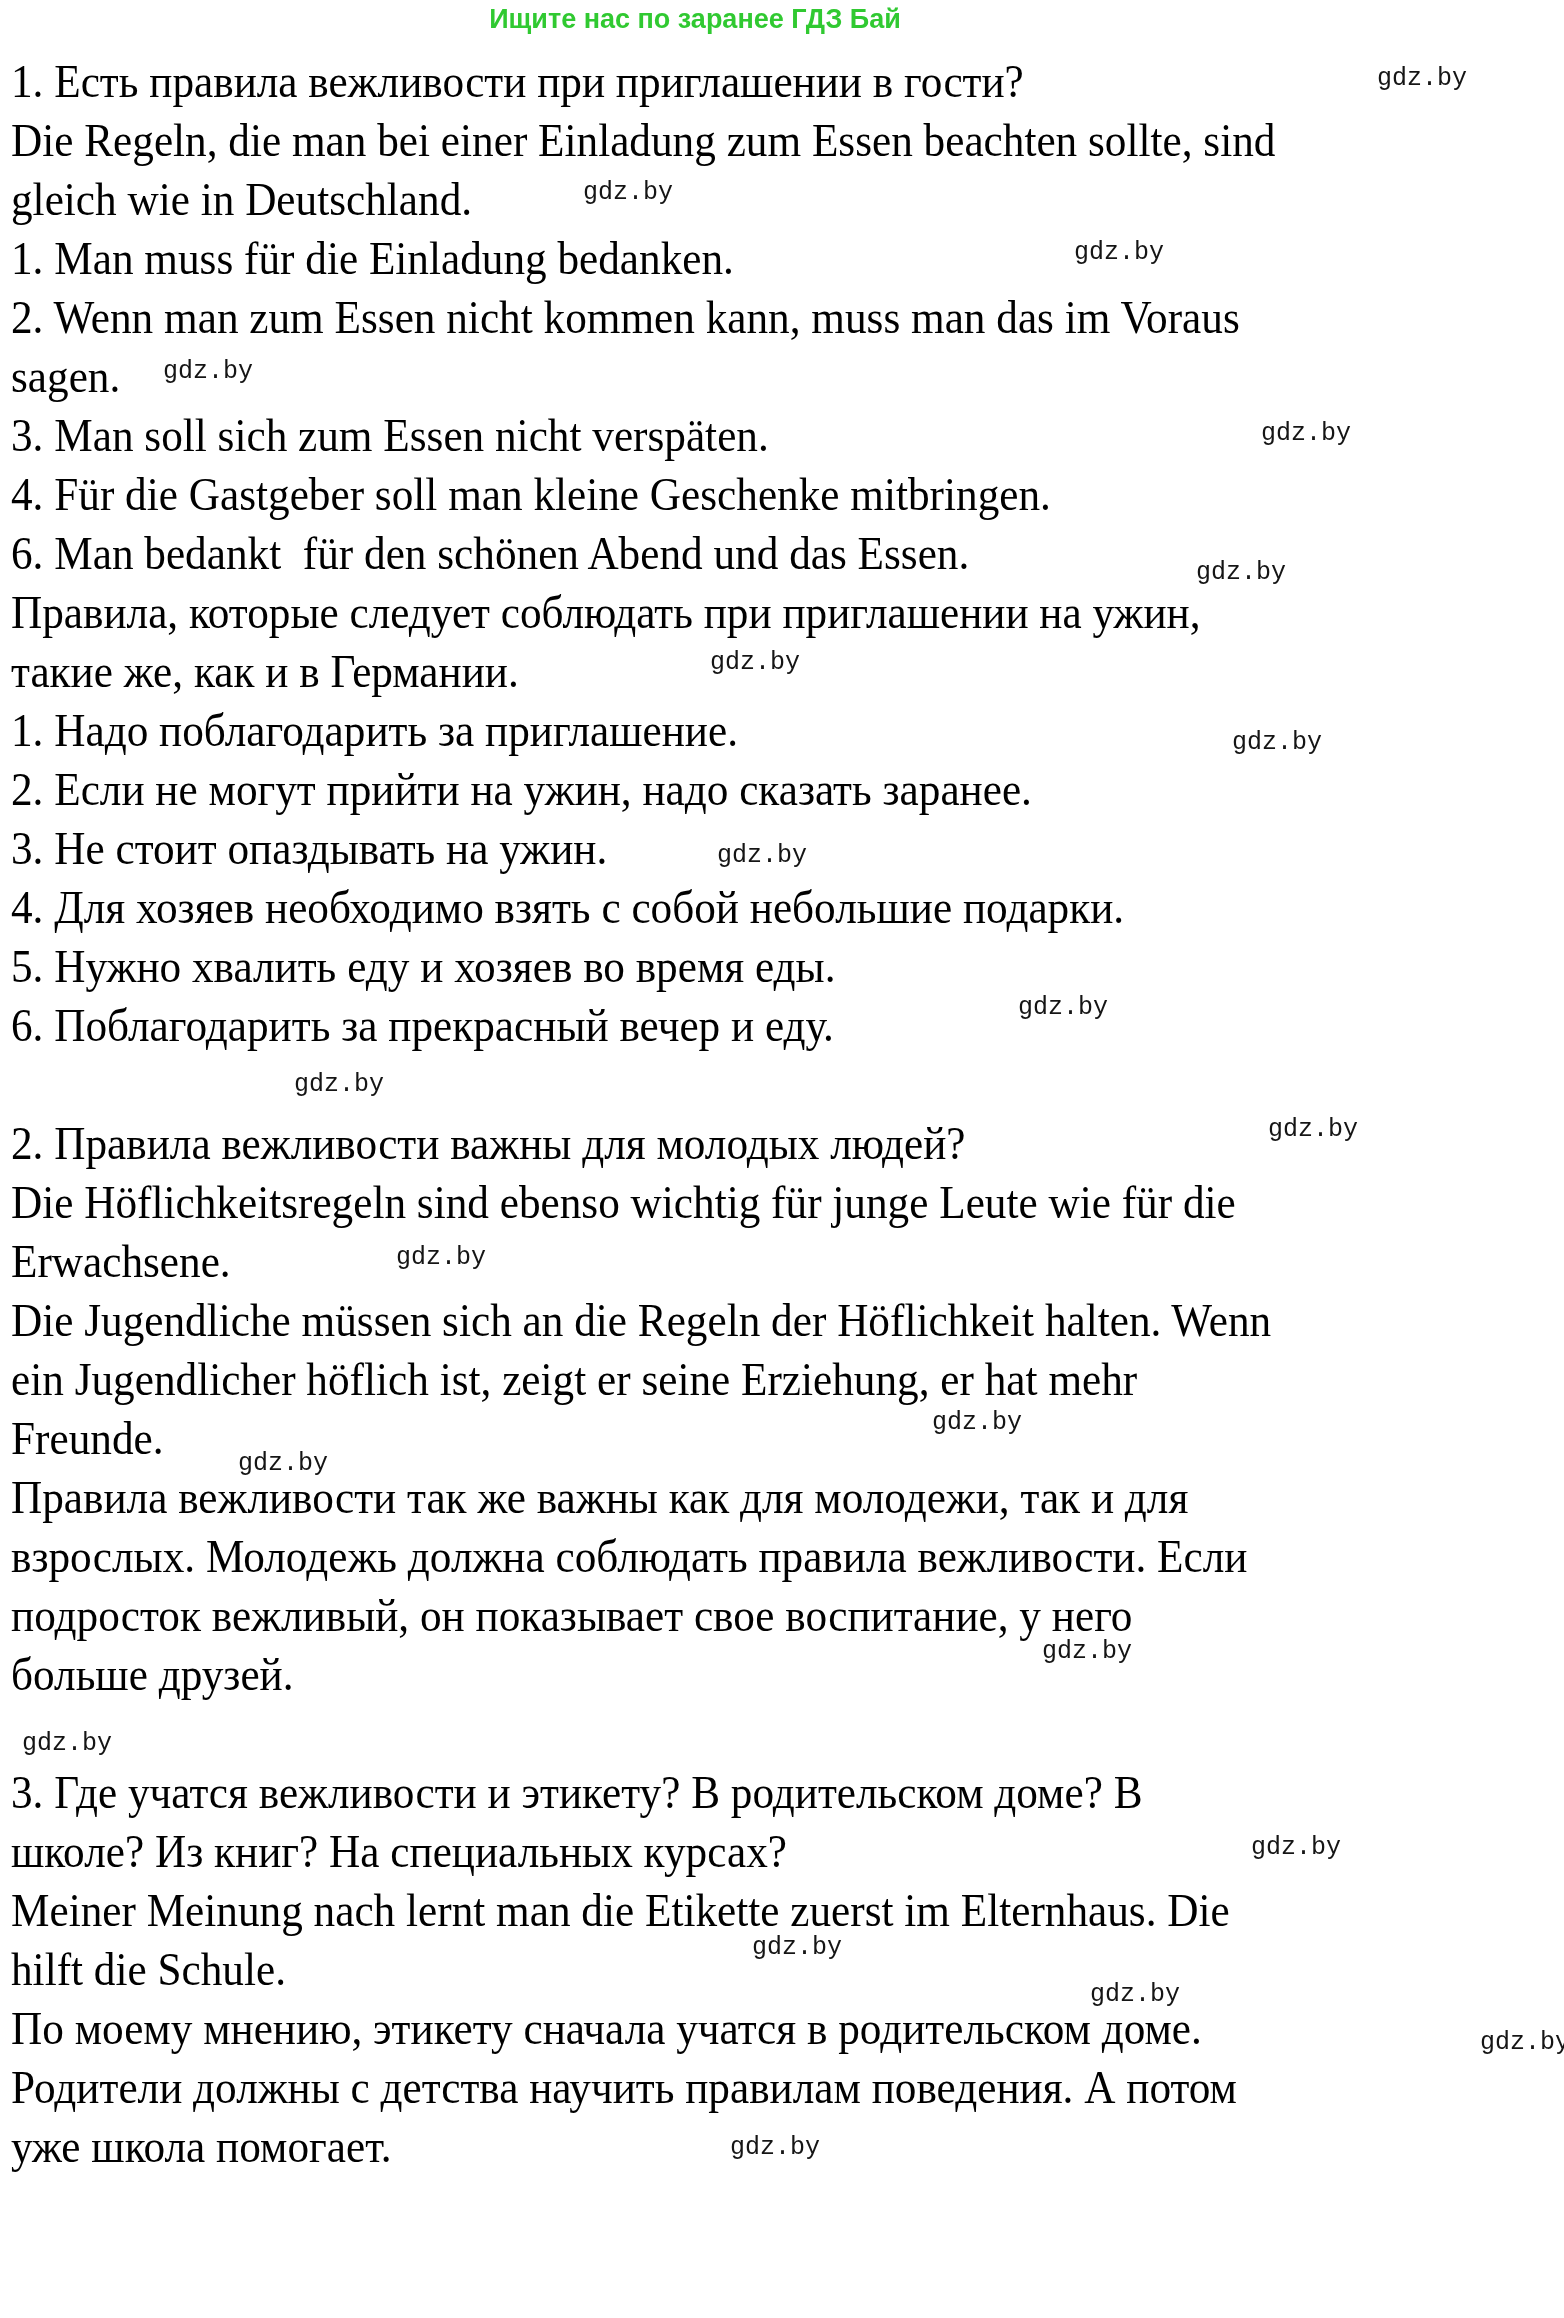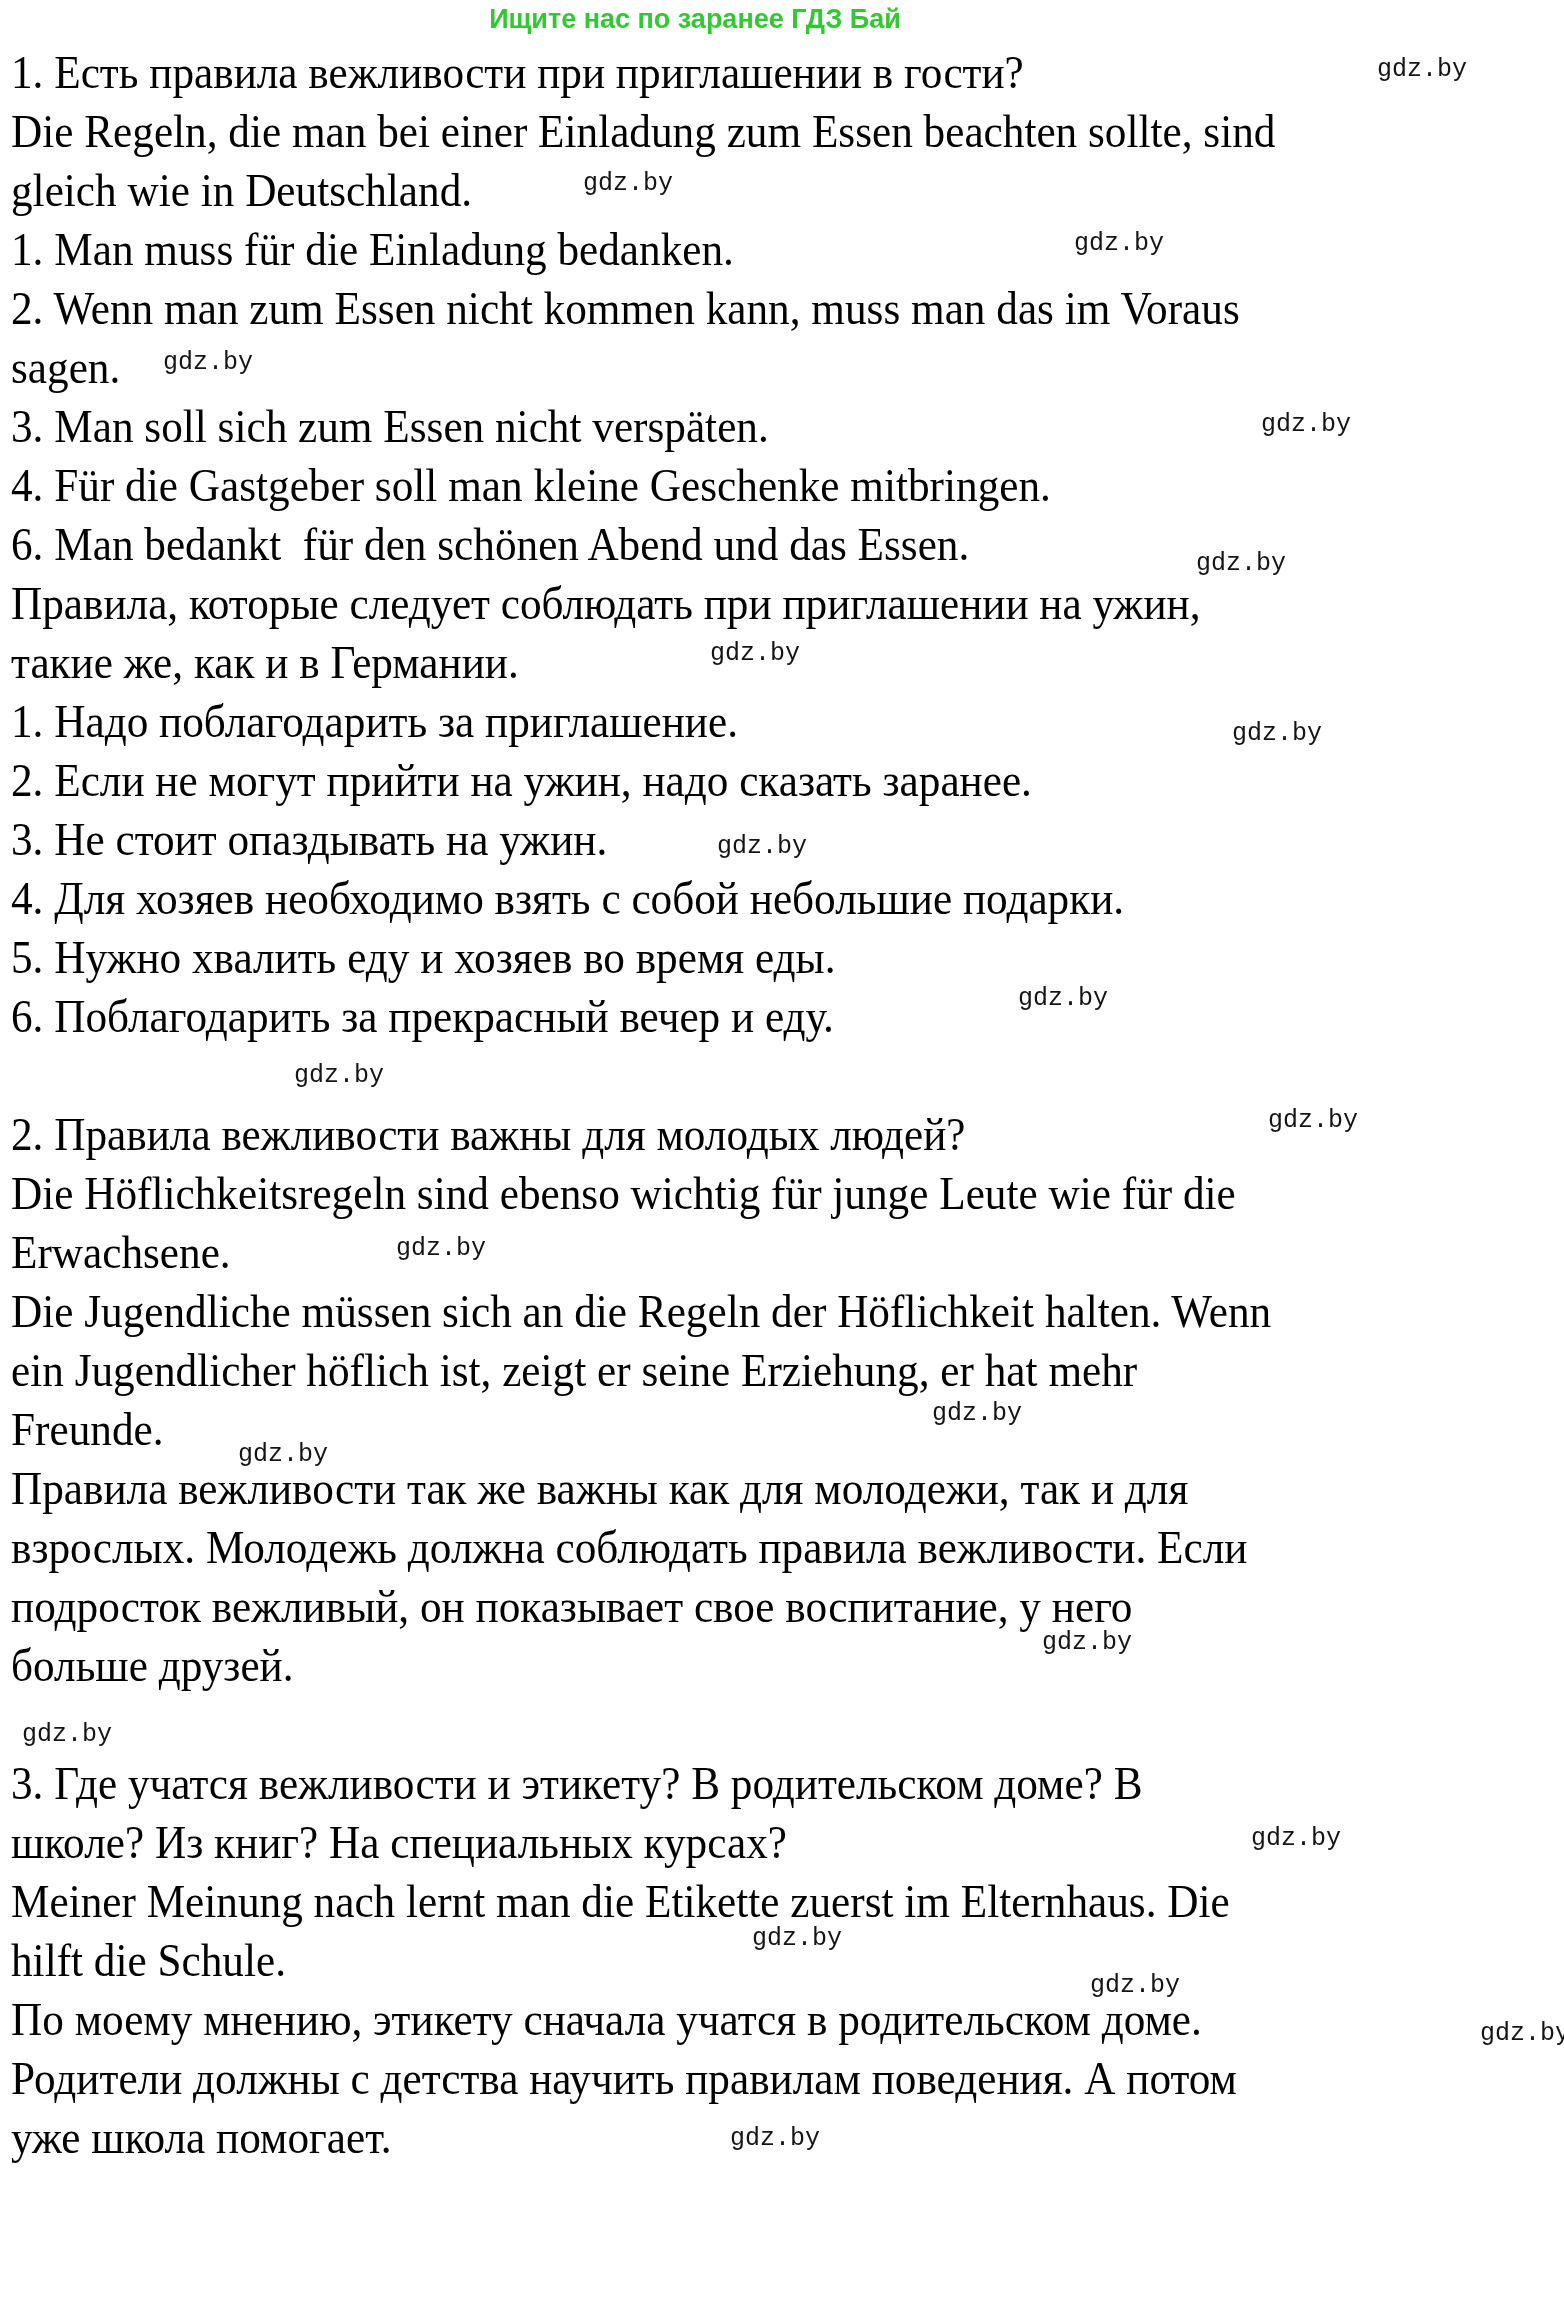--- a/index.html
+++ b/index.html
@@ -19,21 +19,21 @@
     top: 3.5px;
     left: 695px;
     transform: translateX(-50%);
     font-family: "Liberation Sans", sans-serif;
     font-size: 27px;
     font-weight: bold;
     white-space: pre;
   }
   .doc {
     position: absolute;
-    top: 43px;
+    top: 52px;
     left: 0;
     width: 1564px;
   }
   .row {
     position: relative;
     height: 59px;
   }
   .line-text {
     position: absolute;
     left: 10.5px;

